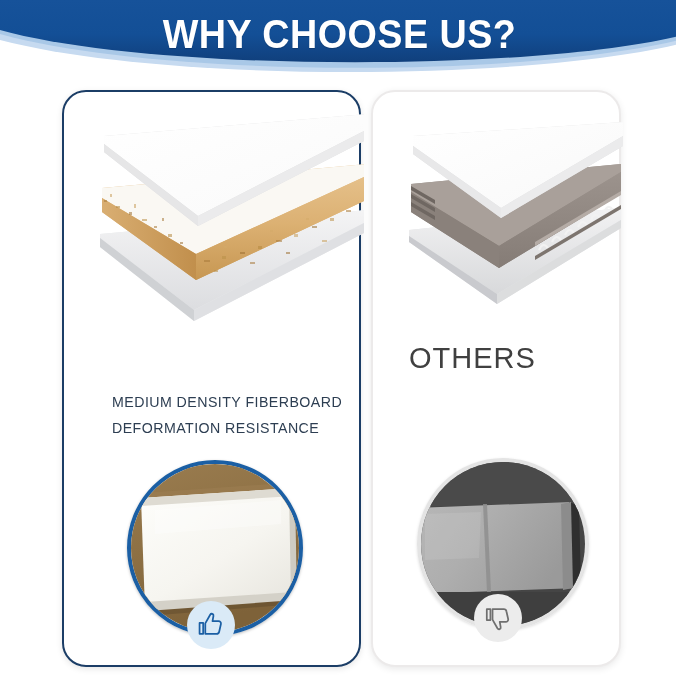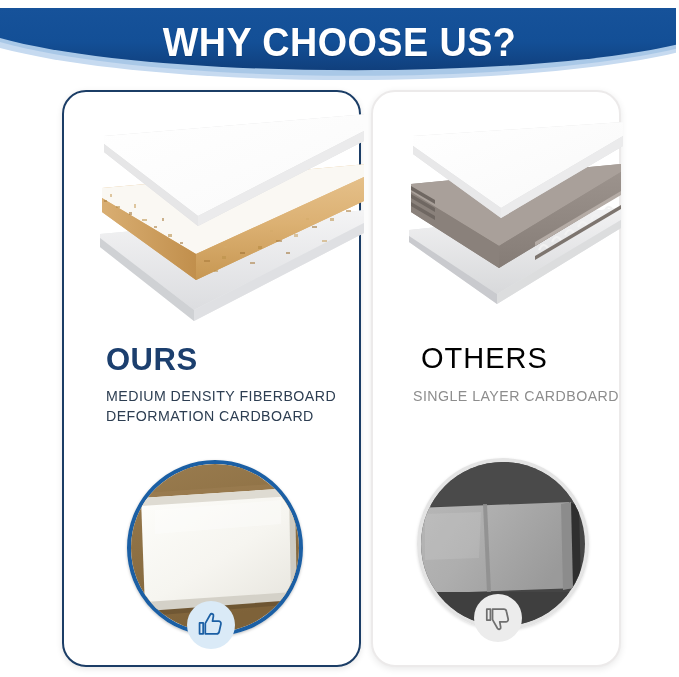--- a/index.html
+++ b/index.html
@@ -5,21 +5,21 @@
   html,body{margin:0;padding:0;}
   body{
     width:679px;height:677px;
     background:#ffffff;
     font-family:"Liberation Sans","DejaVu Sans",sans-serif;
     overflow:hidden;
     position:relative;
   }
   
   .banner{
-    position:absolute;left:0;top:8px;width:676px;height:84px;
+    position:absolute;left:0;top:0;width:676px;height:84px;
     overflow:hidden;
   }
   .banner svg{position:absolute;left:0;top:0;}
   .banner-title{
     position:absolute;left:0;top:11px;width:679px;
     text-align:center;
     color:#ffffff;
     font-size:41px;
     font-weight:bold;
     letter-spacing:0.5px;
@@ -56,36 +56,36 @@
     font-weight:bold;
     letter-spacing:0.5px;
     white-space:nowrap;
   }
   .head-ours{
     left:42px;top:250px;
     font-size:31px;
     color:#1c3f6e;
   }
   .head-others{
-    left:48px;top:250px;
+    left:36px;top:250px;
     font-size:29px;
     font-weight:normal;
-    color:#000000;
+    color:#404040;
     letter-spacing:1px;
   }
   .feat{
     position:absolute;
     font-size:14.2px;
     line-height:20px;
     letter-spacing:0.45px;
     white-space:nowrap;
   }
   .feat-ours{left:42px;top:294px;color:#2d3e52;}
   .feat-others{left:40px;top:294px;color:#8d8d8d;}
-  .feat div{margin:0;padding:0;}
+  .feat div{margin:6px;padding:0;}
   
   .photo{
     position:absolute;
     border-radius:50%;
     overflow:hidden;
   }
   .photo-ours{
     left:63px;top:368px;width:168px;height:168px;
     border:4px solid #1b5fa4;
     box-shadow:0 1px 3px rgba(0,0,0,0.25);
@@ -201,25 +201,24 @@
         <rect x="232" y="104" width="3" height="2" fill="#d4ab6a"></rect>
       </g>
 
       <polygon points="30,22 292,0 292,26 124,112 30,38" fill="#dfdfe0"></polygon>
       <polygon points="30,22 292,0 292,16 124,102 30,30" fill="url(#wtop)"></polygon>
       <polygon points="30,30 124,102 124,112 30,38" fill="#e6e6e7"></polygon>
       <polygon points="124,102 292,16 292,26 124,112" fill="#ebebec"></polygon>
     </svg>
   </div>
 
-  <div class="head head-ours">OURS</div>
 
   <div class="feat feat-ours">
     <div>MEDIUM DENSITY FIBERBOARD</div>
-    <div>DEFORMATION CARDBOARD</div>
+    <div>DEFORMATION RESISTANCE</div>
   </div>
 
   <div class="photo photo-ours">
     <svg viewBox="0 0 168 168" class="ph">
       <defs>
         <linearGradient id="woodbg" x1="0" y1="0" x2="0.3" y2="1">
           <stop offset="0%" stop-color="#9a7c4f"></stop>
           <stop offset="50%" stop-color="#8d7044"></stop>
           <stop offset="100%" stop-color="#7e6239"></stop>
         </linearGradient>
@@ -307,21 +306,20 @@
       <polygon points="24,14 234,0 234,24 112,96 24,32" fill="#e0e0e1"></polygon>
       <polygon points="24,14 234,0 234,14 112,86 24,24" fill="url(#owtop)"></polygon>
       <polygon points="24,24 112,86 112,96 24,32" fill="#e8e8e9"></polygon>
       <polygon points="112,86 234,14 234,24 112,96" fill="#ebebec"></polygon>
     </svg>
   </div>
 
   <div class="head head-others">OTHERS</div>
 
   <div class="feat feat-others">
-    <div>SINGLE LAYER CARDBOARD</div>
   </div>
 
   <div class="photo photo-others">
     <svg viewBox="0 0 164 164" class="ph">
       <defs>
         <linearGradient id="gface" x1="0" y1="0" x2="1" y2="0.4">
           <stop offset="0%" stop-color="#b7b7b7"></stop>
           <stop offset="45%" stop-color="#aeaeae"></stop>
           <stop offset="100%" stop-color="#9a9a9a"></stop>
         </linearGradient>

